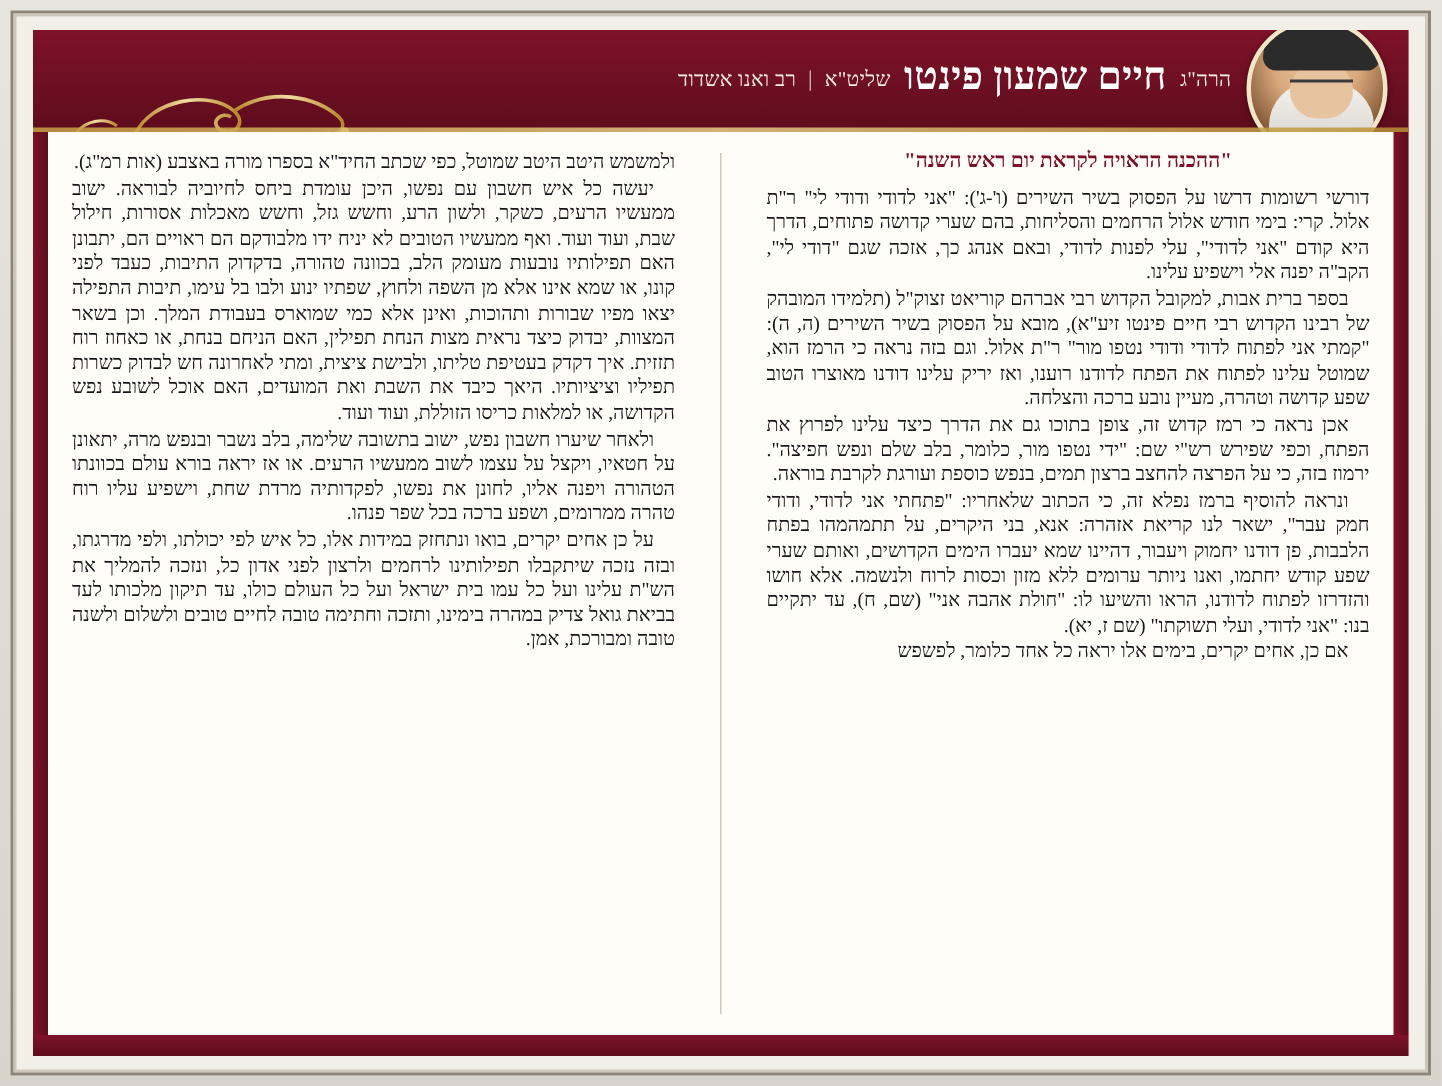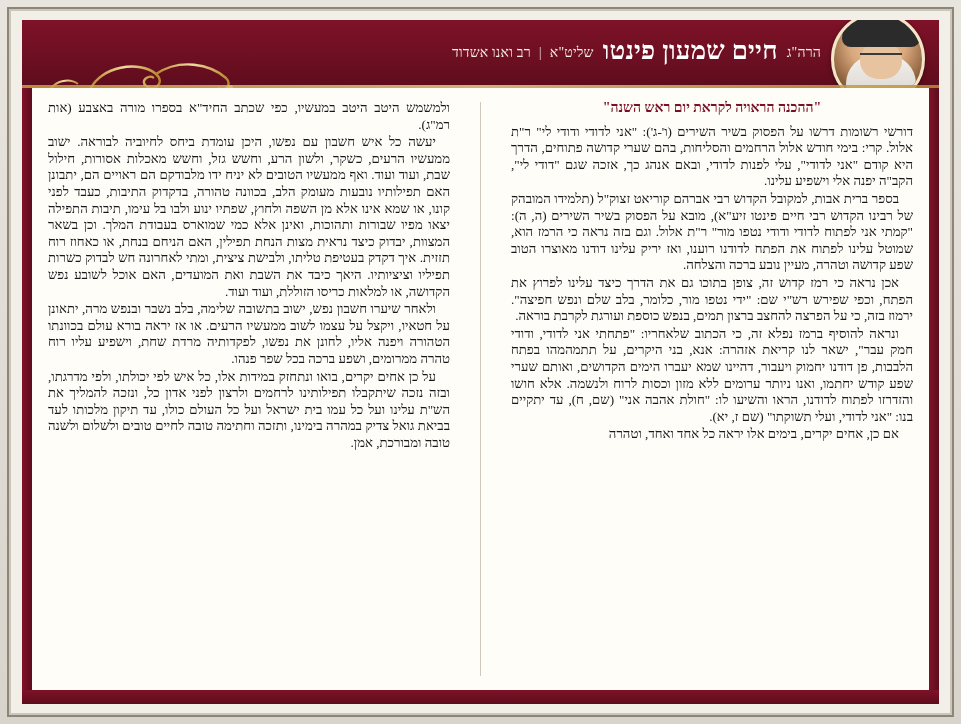--- a/index.html
+++ b/index.html
@@ -194,25 +194,25 @@
     </div>
   </div>
 
   <div class="content">
     <div class="col">
       <div class="sec-head">"ההכנה הראויה לקראת יום ראש השנה"</div>
       <p class="noind">דורשי רשומות דרשו על הפסוק בשיר השירים (ו'-ג'): "אני לדודי ודודי לי" ר"ת אלול. קרי: בימי חודש אלול הרחמים והסליחות, בהם שערי קדושה פתוחים, הדרך היא קודם "אני לדודי", עלי לפנות לדודי, ובאם אנהג כך, אזכה שגם "דודי לי", הקב"ה יפנה אלי וישפיע עלינו.</p>
       <p>בספר ברית אבות, למקובל הקדוש רבי אברהם קוריאט זצוק"ל (תלמידו המובהק של רבינו הקדוש רבי חיים פינטו זיע"א), מובא על הפסוק בשיר השירים (ה, ה): "קמתי אני לפתוח לדודי ודודי נטפו מור" ר"ת אלול. וגם בזה נראה כי הרמז הוא, שמוטל עלינו לפתוח את הפתח לדודנו רוענו, ואז יריק עלינו דודנו מאוצרו הטוב שפע קדושה וטהרה, מעיין נובע ברכה והצלחה.</p>
       <p>אכן נראה כי רמז קדוש זה, צופן בתוכו גם את הדרך כיצד עלינו לפרוץ את הפתח, וכפי שפירש רש"י שם: "ידי נטפו מור, כלומר, בלב שלם ונפש חפיצה". ירמוז בזה, כי על הפרצה להחצב ברצון תמים, בנפש כוספת ועורגת לקרבת בוראה.</p>
       <p>ונראה להוסיף ברמז נפלא זה, כי הכתוב שלאחריו: "פתחתי אני לדודי, ודודי חמק עבר", ישאר לנו קריאת אזהרה: אנא, בני היקרים, על תתמהמהו בפתח הלבבות, פן דודנו יחמוק ויעבור, דהיינו שמא יעברו הימים הקדושים, ואותם שערי שפע קודש יחתמו, ואנו ניותר ערומים ללא מזון וכסות לרוח ולנשמה. אלא חושו והזדרזו לפתוח לדודנו, הראו והשיעו לו: "חולת אהבה אני" (שם, ח), עד יתקיים בנו: "אני לדודי, ועלי תשוקתו" (שם ז, יא).</p>
-      <p>אם כן, אחים יקרים, בימים אלו יראה כל אחד ואחד, וטהרה</p>
+      <p>אם כן, אחים יקרים, בימים אלו יראה כל אחד כלומר, לפשפש</p>
     </div>
 
     <div class="col-divider"></div>
 
     <div class="col">
-      <p class="noind">ולמשמש היטב היטב במעשיו, כפי שכתב החיד"א בספרו מורה באצבע (אות רמ"ג).</p>
+      <p class="noind">ולמשמש היטב היטב שמוטל, כפי שכתב החיד"א בספרו מורה באצבע (אות רמ"ג).</p>
       <p>יעשה כל איש חשבון עם נפשו, היכן עומדת ביחס לחיוביה לבוראה. ישוב ממעשיו הרעים, כשקר, ולשון הרע, וחשש גזל, וחשש מאכלות אסורות, חילול שבת, ועוד ועוד. ואף ממעשיו הטובים לא יניח ידו מלבודקם הם ראויים הם, יתבונן האם תפילותיו נובעות מעומק הלב, בכוונה טהורה, בדקדוק התיבות, כעבד לפני קונו, או שמא אינו אלא מן השפה ולחוץ, שפתיו ינוע ולבו בל עימו, תיבות התפילה יצאו מפיו שבורות ותהוכות, ואינן אלא כמי שמוארס בעבודת המלך. וכן בשאר המצוות, יבדוק כיצד נראית מצות הנחת תפילין, האם הניחם בנחת, או כאחוז רוח תזזית. איך דקדק בעטיפת טליתו, ולבישת ציצית, ומתי לאחרונה חש לבדוק כשרות תפיליו וציציותיו. היאך כיבד את השבת ואת המועדים, האם אוכל לשובע נפש הקדושה, או למלאות כריסו הזוללת, ועוד ועוד.</p>
       <p>ולאחר שיערו חשבון נפש, ישוב בתשובה שלימה, בלב נשבר ובנפש מרה, יתאונן על חטאיו, ויקצל על עצמו לשוב ממעשיו הרעים. או אז יראה בורא עולם בכוונתו הטהורה ויפנה אליו, לחונן את נפשו, לפקדותיה מרדת שחת, וישפיע עליו רוח טהרה ממרומים, ושפע ברכה בכל שפר פנהו.</p>
       <p>על כן אחים יקרים, בואו ונתחזק במידות אלו, כל איש לפי יכולתו, ולפי מדרגתו, ובזה נזכה שיתקבלו תפילותינו לרחמים ולרצון לפני אדון כל, ונזכה להמליך את הש"ת עלינו ועל כל עמו בית ישראל ועל כל העולם כולו, עד תיקון מלכותו לעד בביאת גואל צדיק במהרה בימינו, ותזכה וחתימה טובה לחיים טובים ולשלום ולשנה טובה ומבורכת, אמן.</p>
     </div>
   </div>
 </div>
 
 </body></html>

